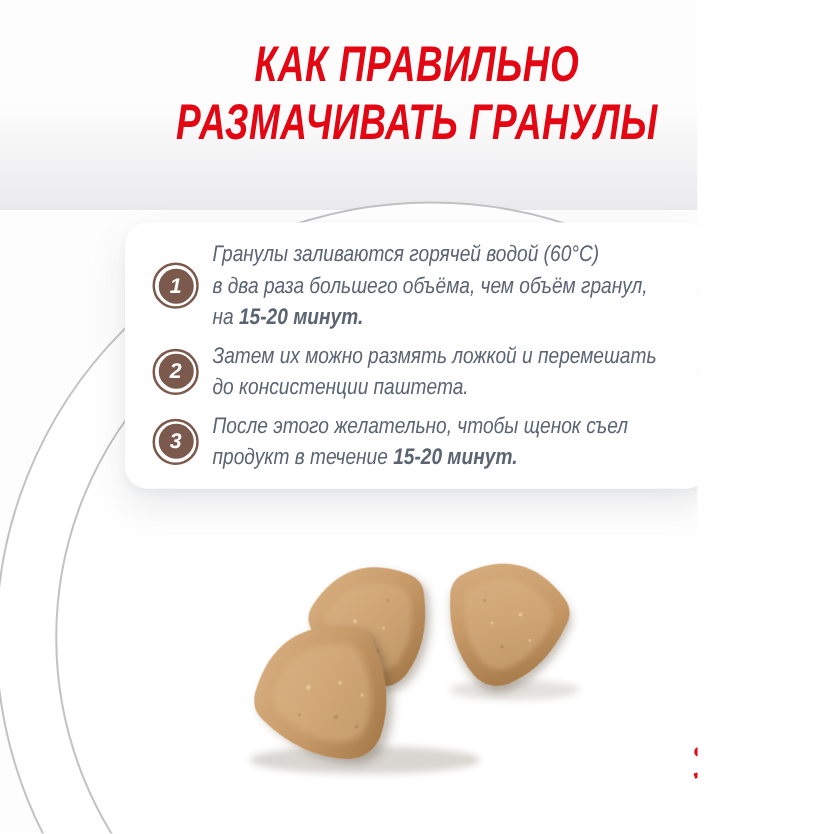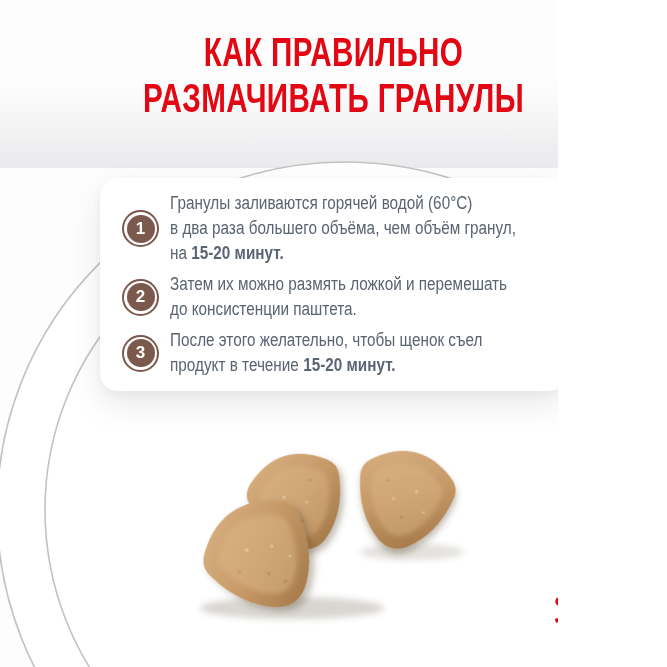--- a/index.html
+++ b/index.html
@@ -1,19 +1,20 @@
 <!DOCTYPE html>
 <html><head>
 <meta charset="utf-8">
 <style>
   html,body{margin:0;padding:0;background:#fff;}
   .canvas{
     position:relative;width:558px;height:667px;overflow:hidden;
     background:#fdfdfd;
     font-family:"Liberation Sans","DejaVu Sans",sans-serif;
+    font-style:italic;
   }
   
   .top-band{
     position:absolute;top:0;left:0;right:0;height:168px;
     background:linear-gradient(180deg, rgba(243,243,245,0) 50%, rgba(232,232,235,0.9) 100%);
   }
   .bg-circles{position:absolute;top:0;left:0;width:667px;height:667px;}
   
   .title{
     position:absolute;top:29px;left:0;width:667px;

